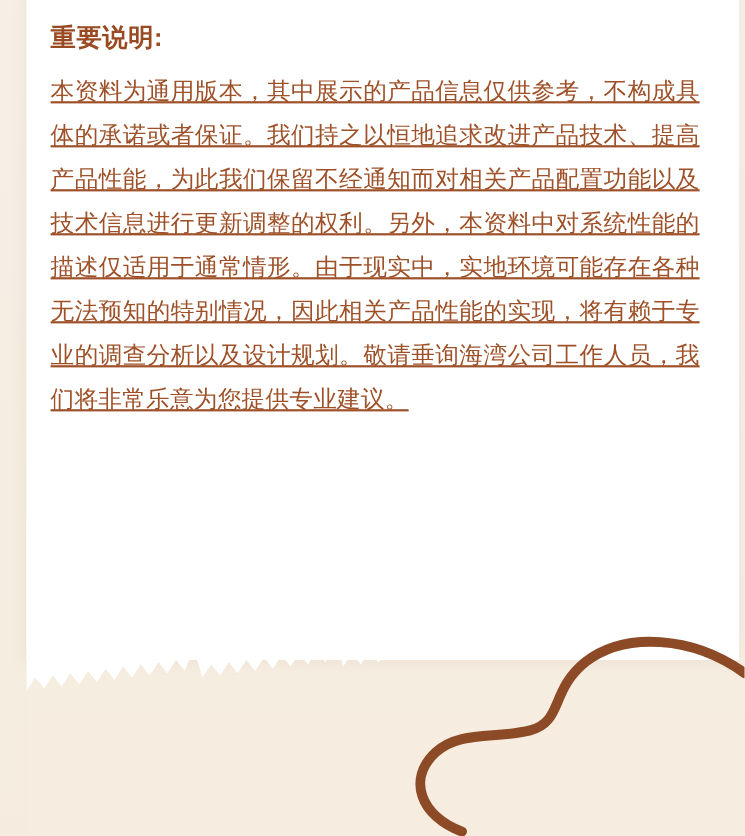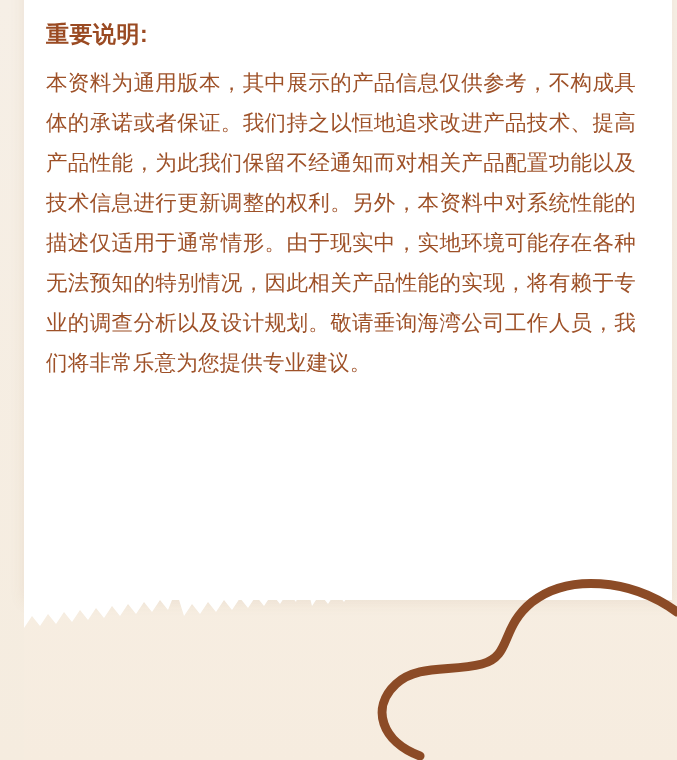--- a/index.html
+++ b/index.html
@@ -90,20 +90,21 @@
   }
 
   #body-text {
     font-size: 21.5px;
     line-height: 1.86;
     color: #9e5128;
     text-align: justify;
     text-justify: inter-ideograph;
     margin: 0;
     letter-spacing: 0.2px;
+    text-decoration: underline;
   }
 </style>
 </head>
 <body>
 
 <div id="page">
 
   <div id="bg-gradient"></div>
   <div id="left-strip"></div>
 

